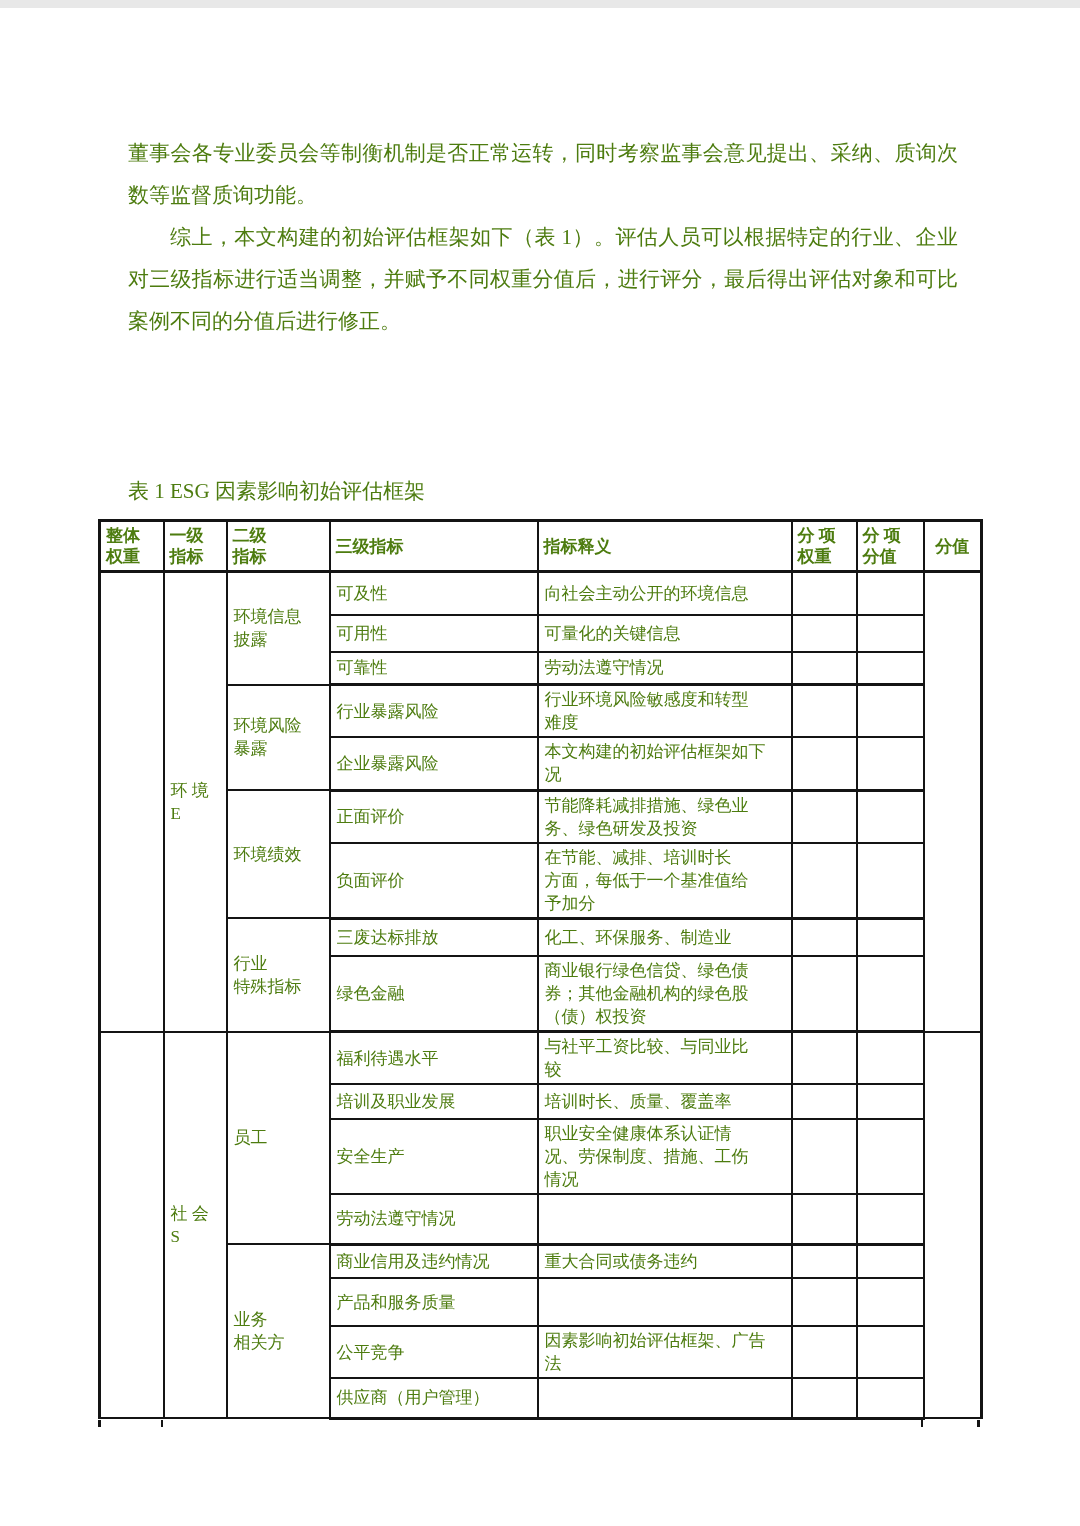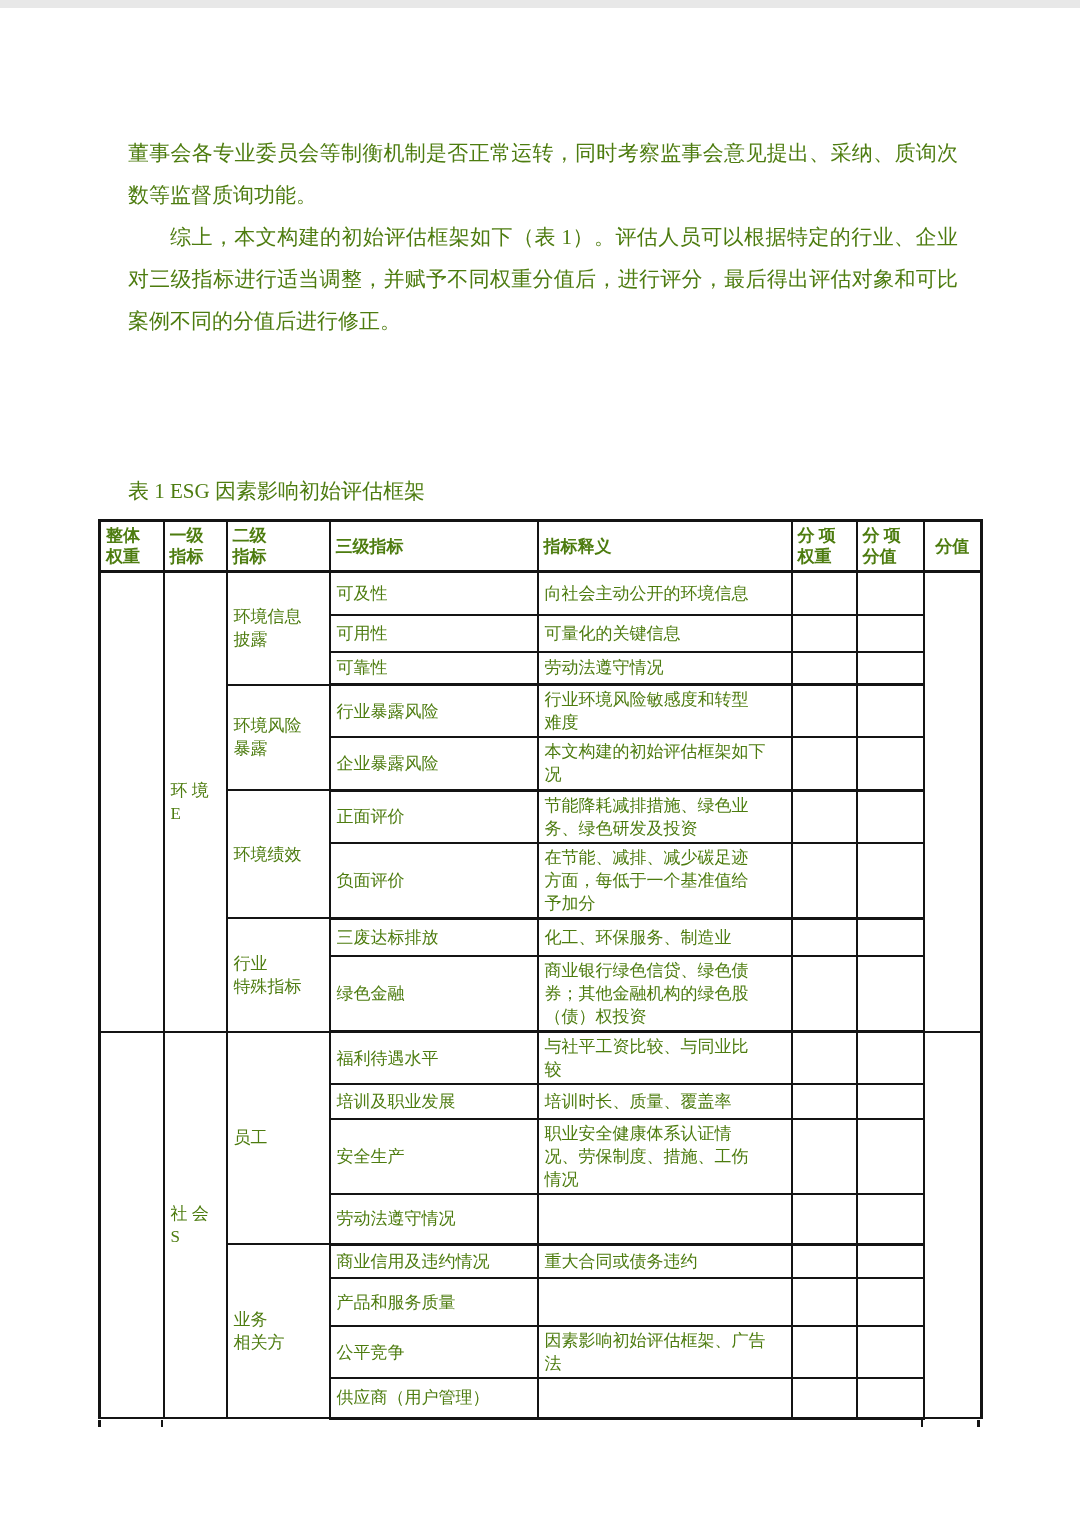--- a/index.html
+++ b/index.html
@@ -145,21 +145,21 @@
         <tr style="height:48px">
           <td rowspan="2" class="lv2">环境绩效</td>
           <td class="l3">正面评价</td>
           <td class="desc">节能降耗减排措施、绿色业
 务、绿色研发及投资</td>
           <td></td>
           <td></td>
         </tr>
         <tr style="height:71px" class="ge">
           <td class="l3">负面评价</td>
-          <td class="desc">在节能、减排、减少碳足迹
+          <td class="desc">在节能、减排、培训时长
 方面，每低于一个基准值给
 予加分</td>
           <td></td>
           <td></td>
         </tr>
         <tr style="height:38px">
           <td rowspan="2" class="lv2">行业
 特殊指标</td>
           <td class="l3">三废达标排放</td>
           <td class="desc">化工、环保服务、制造业</td>

